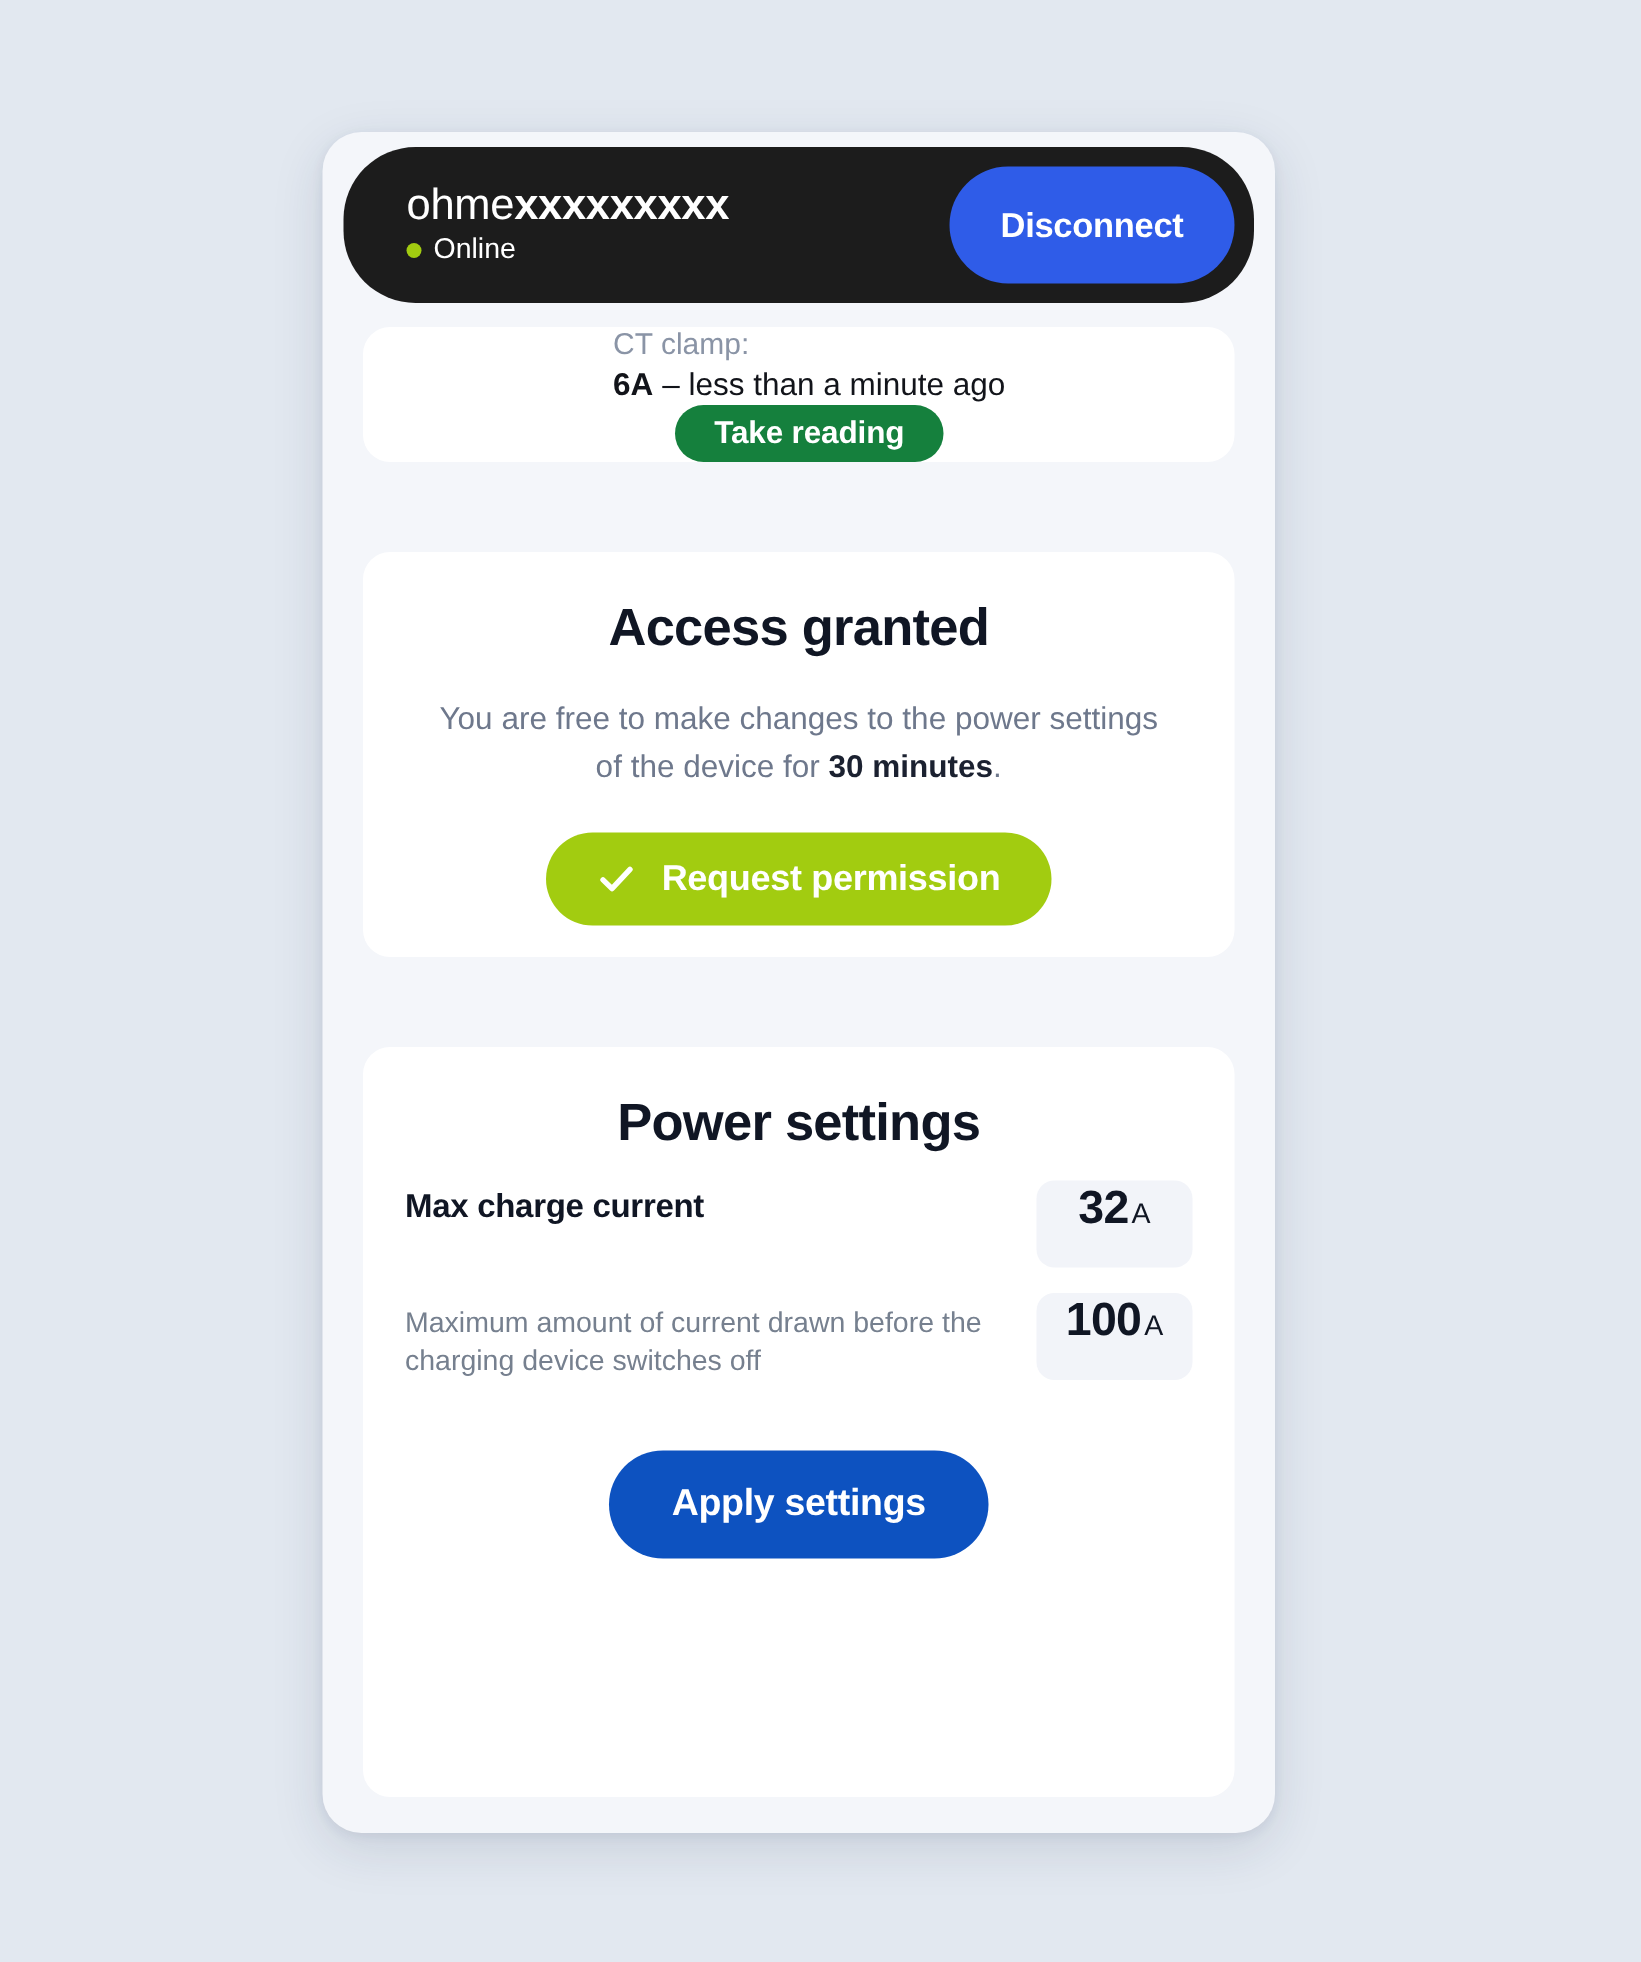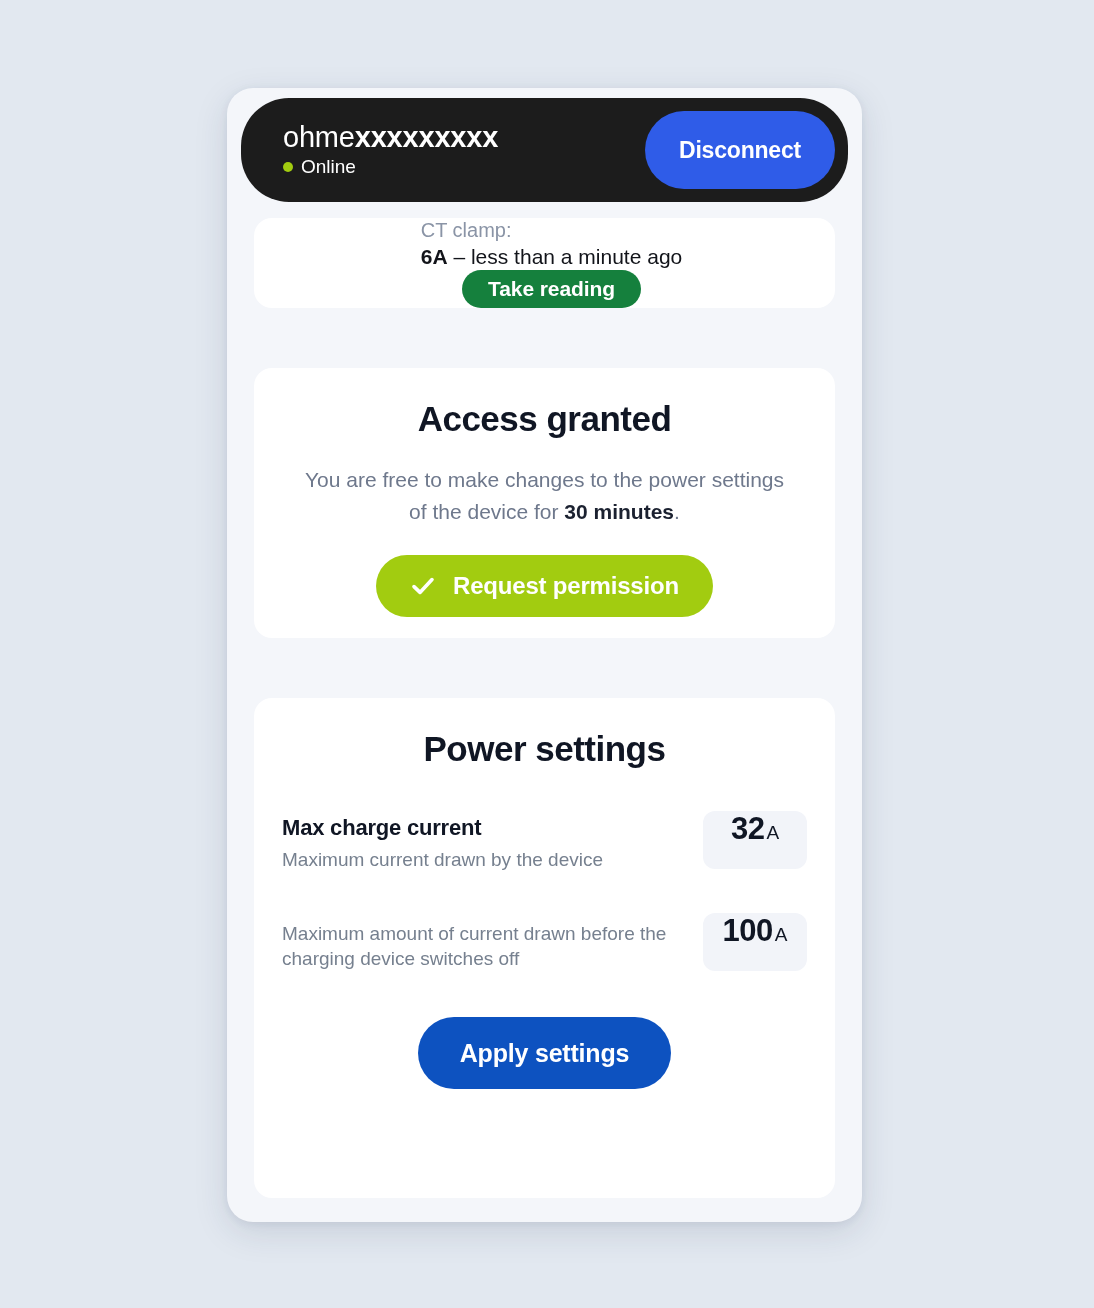--- a/index.html
+++ b/index.html
@@ -14,21 +14,21 @@
     font-family: "Liberation Sans", sans-serif;
     -webkit-font-smoothing: antialiased;
     display: flex;
     align-items: flex-start;
     justify-content: center;
   }
 
   
   .device-panel {
     position: absolute;
-    left: 227px;
+    left: 215px;
     top: 88px;
     width: 635px;
     height: 1134px;
     background: #f4f6fa;
     border-radius: 26px;
     box-shadow: 0 10px 34px rgba(30, 45, 80, 0.13),
                 0 2px 8px rgba(30, 45, 80, 0.07);
     overflow: hidden;
   }
 
@@ -196,21 +196,21 @@
     text-align: center;
     letter-spacing: -0.5px;
     line-height: 1.2;
   }
 
   .setting-row {
     display: flex;
     align-items: flex-start;
     justify-content: space-between;
     gap: 14px;
-    margin-top: 44px;
+    margin-top: 20px;
   }
   .setting-row:first-of-type { margin-top: 40px; }
 
   .setting-text { flex: 1; min-width: 0; }
   .setting-name {
     font-size: 22px;
     font-weight: 700;
     color: #101624;
     letter-spacing: -0.2px;
     line-height: 1.25;
@@ -325,21 +325,20 @@
       <span>Request permission</span>
     </button>
   </div>
 
   <div class="card card-power">
     <div class="power-title">Power settings</div>
 
     <div class="setting-row">
       <div class="setting-text">
         <div class="setting-name">Max charge current</div>
-        <div class="setting-desc">Maximum current drawn by the device</div>
       </div>
       <div class="value-pill">
         <span class="value-num">32</span>
         <span class="value-unit">A</span>
       </div>
     </div>
 
 
     <div class="setting-row">
       <div class="setting-text">

